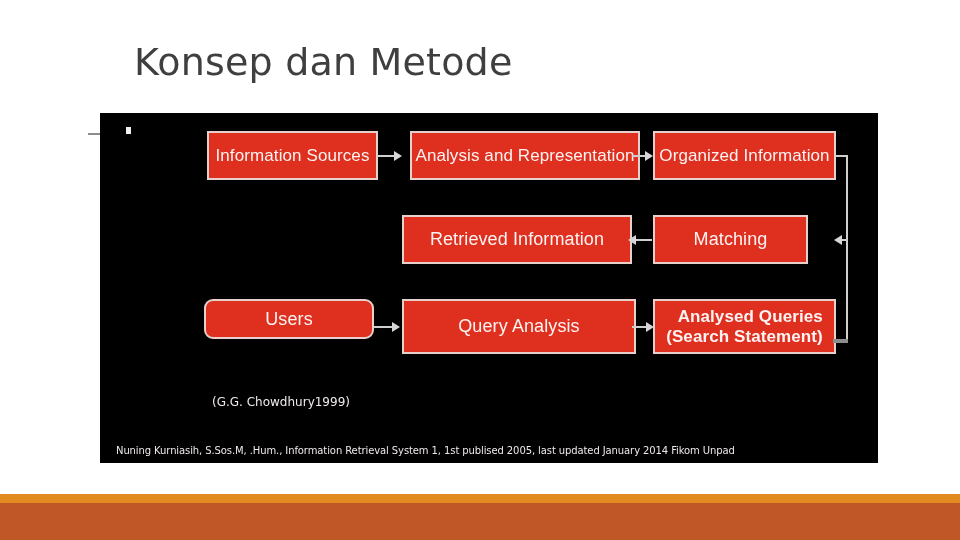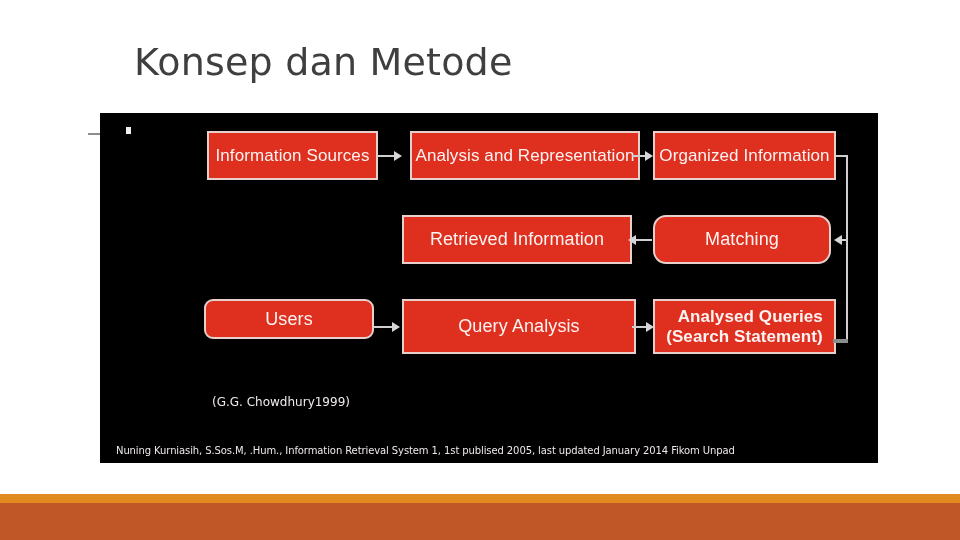--- a/index.html
+++ b/index.html
@@ -74,21 +74,21 @@
     line-height: 1.12;
     font-family: Liberation Sans, sans-serif;
     letter-spacing: 0.1px;
   }
 
   .node-info-sources      { left: 107px; top: 18px;  width: 171px; height: 49px; font-size: 17px; }
   .node-analysis          { left: 302px; top: 18px;  width: 230px; height: 49px; font-size: 17px; margin-left: 8px; }
   .node-organized         { left: 553px; top: 18px;  width: 183px; height: 49px; font-size: 17px; }
 
   .node-retrieved         { left: 302px; top: 102px; width: 230px; height: 49px; font-size: 18px; justify-content: center; }
-  .node-matching          { left: 553px; top: 102px; width: 178px; height: 49px; font-size: 18px; border-radius: 13px; }
+  .node-matching          { left: 553px; top: 102px; width: 155px; height: 49px; font-size: 18px; }
 
   .node-users             { left: 104px; top: 186px; width: 170px; height: 40px; font-size: 18px; border-radius: 9px; }
   .node-query-analysis    { left: 302px; top: 186px; width: 234px; height: 55px; font-size: 18px; }
   .node-analysed-queries  { left: 553px; top: 186px; width: 183px; height: 55px; font-size: 17px; font-weight: 600; }
 
   .node-analysed-queries .node-label { white-space: pre-line; text-align: right; }
 
   
   .edge-line {
     position: absolute;

